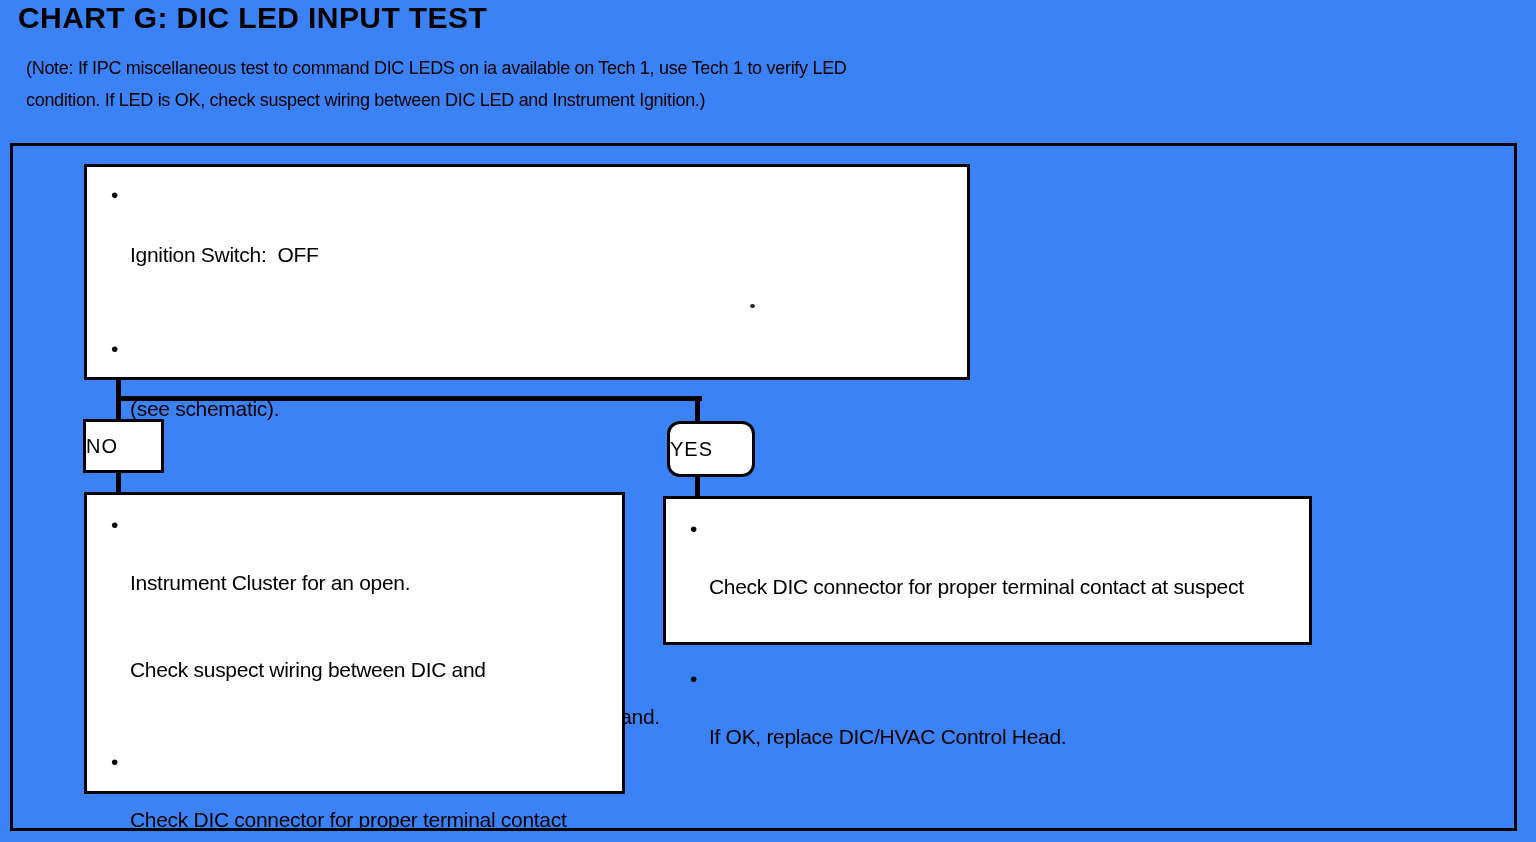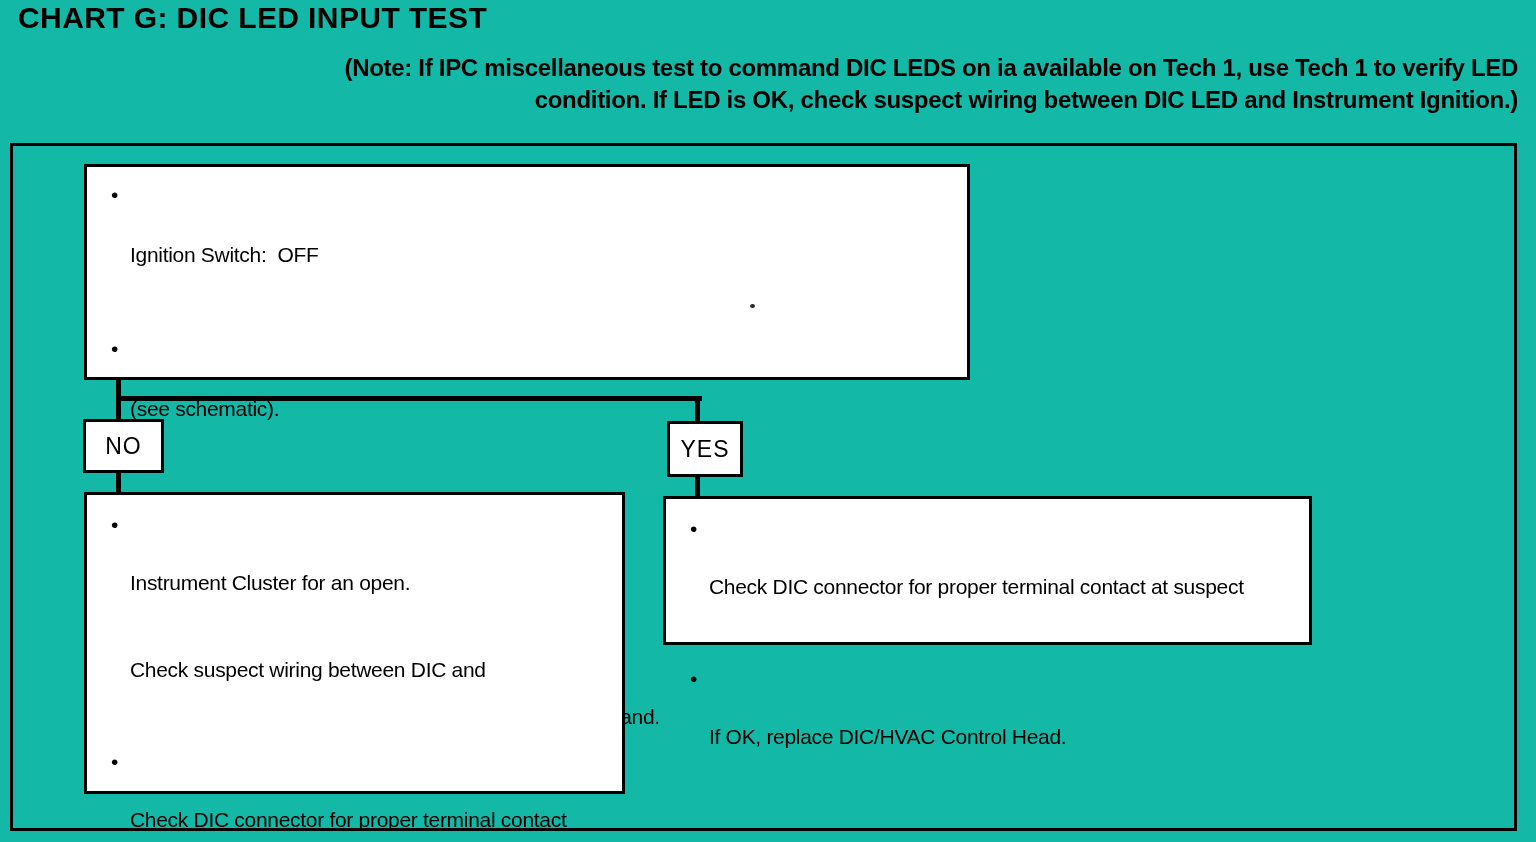--- a/index.html
+++ b/index.html
@@ -1,41 +1,41 @@
 <!DOCTYPE html>
 <html><head>
 <meta charset="utf-8">
 <style>
   html, body { margin: 0; padding: 0; background: #ffffff; }
   .page {
     position: relative;
     width: 1536px;
     height: 842px;
-    background: #14b8a6;
+    background: #3b82f6;
     color: #000000;
     font-family: "Liberation Sans", sans-serif;
     overflow: hidden;
   }
   .title {
     position: absolute;
     left: 18px;
     top: 1px;
     font-size: 30px;
     font-weight: bold;
     letter-spacing: 0.4px;
     white-space: nowrap;
   }
   .note {
     position: absolute;
     left: 26px;
     top: 52px;
     width: 1492px;
-    text-align: right;
-    font-size: 24px;
-    font-weight: bold;
+    text-align: left;
+    font-size: 18px;
+    font-weight: normal;
     line-height: 32px;
     letter-spacing: -0.3px;
   }
   .note div { white-space: nowrap; }
   .frame {
     position: absolute;
     left: 10px;
     top: 143px;
     width: 1507px;
     height: 688px;
@@ -43,28 +43,28 @@
     box-sizing: border-box;
   }
   .box {
     position: absolute;
     border: 3px solid #000;
     box-sizing: border-box;
     background: #ffffff;
   }
   #start-box  { left: 84px;  top: 164px; width: 886px; height: 216px; }
   #no-label   { left: 83px;  top: 419px; width: 81px;  height: 54px; }
-  #yes-label  { left: 667px; top: 421px; width: 76px;  height: 56px; }
+  #yes-label  { left: 667px; top: 421px; width: 88px;  height: 56px; border-radius: 13px; }
   #no-action  { left: 84px;  top: 492px; width: 541px; height: 302px; }
   #yes-action { left: 663px; top: 496px; width: 649px; height: 149px; }
   .label-box {
     display: flex;
     align-items: center;
-    justify-content: center;
-    font-size: 23px;
+    justify-content: flex-start;
+    font-size: 20px;
     letter-spacing: 1px;
   }
   .line { position: absolute; background: #000; }
   #stem-top   { left: 116px; top: 379px; width: 5px;   height: 21px; }
   #branch-h   { left: 116px; top: 396px; width: 586px; height: 5px; }
   #stem-no-1  { left: 116px; top: 399px; width: 5px;   height: 22px; }
   #stem-no-2  { left: 116px; top: 471px; width: 5px;   height: 23px; }
   #stem-yes-1 { left: 695px; top: 399px; width: 5px;   height: 24px; }
   #stem-yes-2 { left: 695px; top: 475px; width: 5px;   height: 23px; }
   .fc-text {

